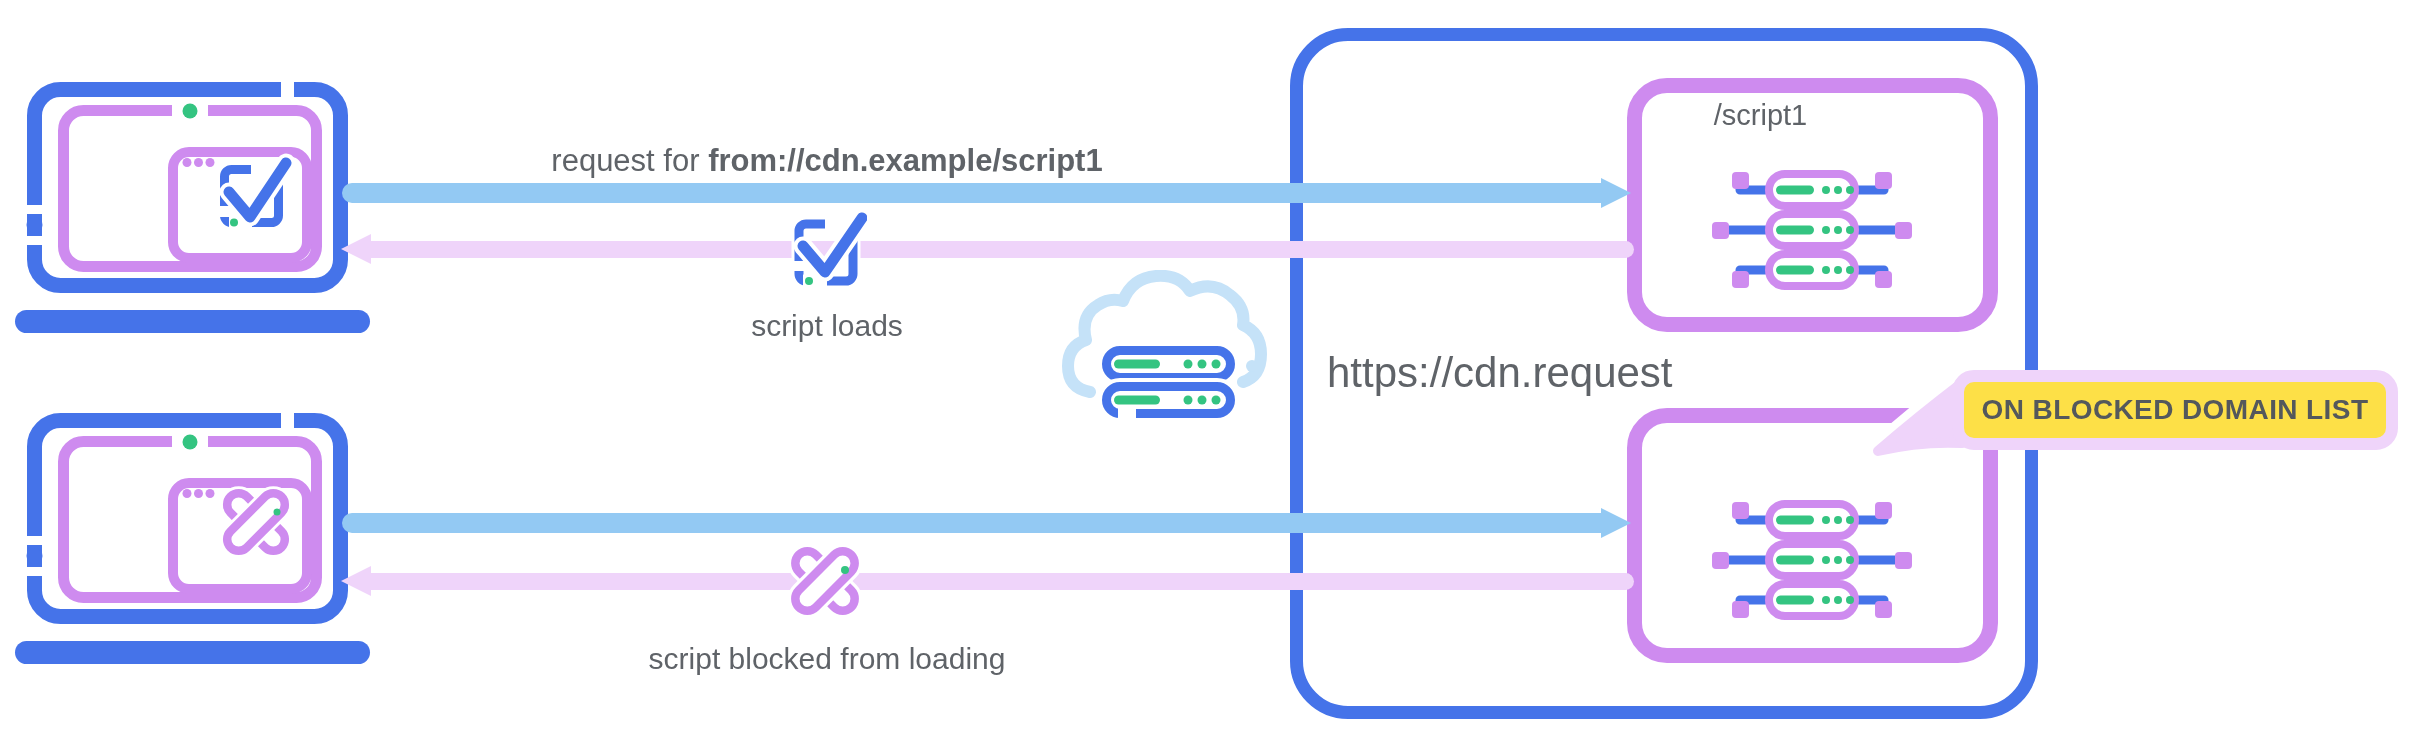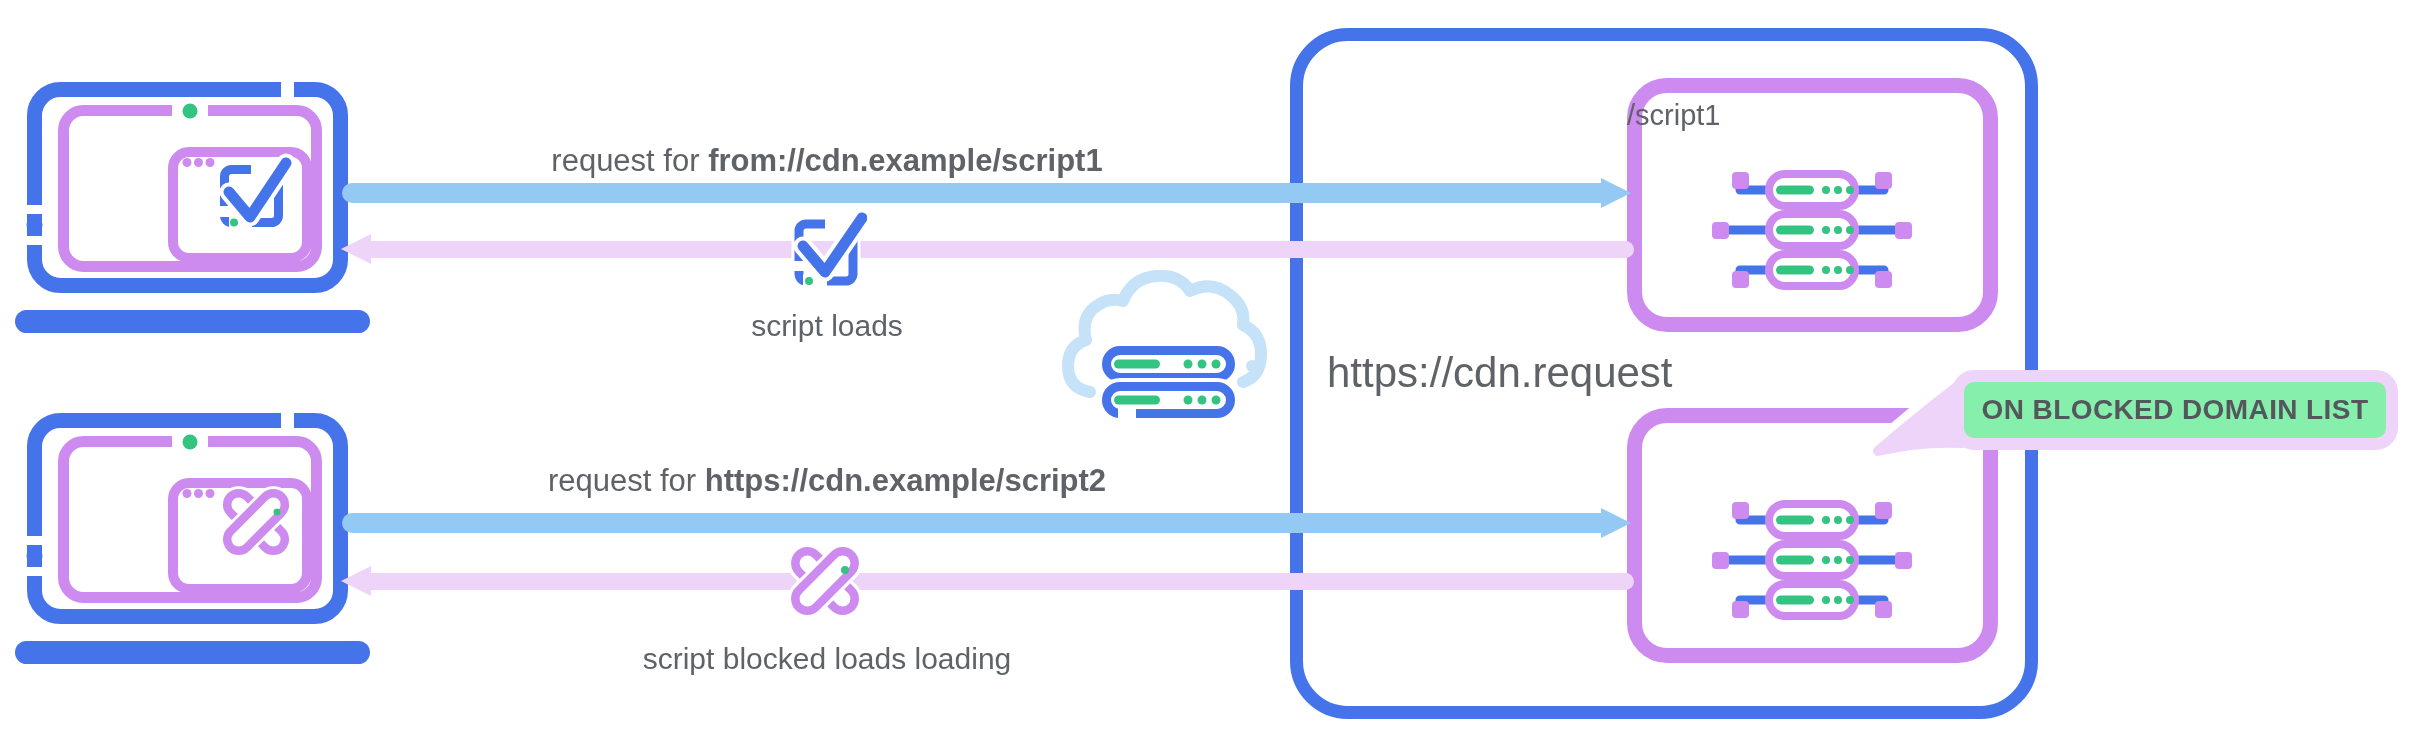--- a/index.html
+++ b/index.html
@@ -21,30 +21,30 @@
   .head-res{position:absolute;width:0;height:0;border-top:15px solid transparent;
             border-bottom:15px solid transparent;border-right:30px solid var(--lpink);}
 
   
   .reqtext{position:absolute;left:327px;width:1000px;text-align:center;font-size:31px;
            line-height:34px;color:var(--gray);}
   .reqtext b{font-weight:bold;}
   .statustext{position:absolute;left:327px;width:1000px;text-align:center;font-size:30px;
               line-height:33px;color:var(--gray);}
   .cdn-title{position:absolute;left:1327px;top:351px;font-size:42px;line-height:44px;color:var(--gray);}
-  .ep-label{position:absolute;left:1627px;width:371px;font-size:29px;
+  .ep-label{position:absolute;left:1575px;width:371px;text-align:center;font-size:29px;
             line-height:31px;color:var(--gray);}
 
   
   .bigbox{position:absolute;left:1290px;top:28px;width:748px;height:691px;box-sizing:border-box;
           border:13px solid var(--blue);border-radius:58px;background:transparent;}
   .epbox{position:absolute;left:1627px;width:371px;box-sizing:border-box;background:#fff;
          border:15px solid var(--purple);border-radius:40px;}
   .callout-body{position:absolute;left:1952px;top:370px;width:446px;height:80px;box-sizing:border-box;
-         border:12px solid var(--lpink);border-radius:22px;background:#86efac;display:flex;
+         border:12px solid var(--lpink);border-radius:22px;background:#fde047;display:flex;
          align-items:center;justify-content:center;font-size:28px;font-weight:bold;
          letter-spacing:.4px;color:var(--callout);}
 </style>
 </head>
 <body>
 
 <div id="canvas">
 
   <svg class="abs" style="left:10px;top:70px" width="370" height="265" viewBox="0 0 370 265">
     <g>
@@ -251,24 +251,21 @@
         </g>
       <circle class="fg" cx="20" cy="-11" r="4"></circle>
     </g>
   </svg>
 
   <div class="reqtext" style="top:144px">
     <span>request for </span><b>from://cdn.example/script1</b>
   </div>
   <div class="statustext" style="top:309px">script loads</div>
 
-  <div class="reqtext" style="top:464px">
-    <span>request for </span><b>https://cdn.example/script2</b>
-  </div>
-  <div class="statustext" style="top:642px">script blocked loads loading</div>
+  <div class="statustext" style="top:642px">script blocked from loading</div>
 
   <svg class="abs" style="left:1862px;top:375px" width="110" height="90" viewBox="0 0 110 90">
     <path class="sw fn rc" d="M100,8 Q58,40 16,76 Q58,66 100,68" stroke-width="26"></path>
     <path d="M100,8 Q58,40 16,76 Q58,66 100,68 Z" fill="var(--lpink)" stroke="var(--lpink)" stroke-width="10" stroke-linejoin="round" stroke-linecap="round"></path>
   </svg>
   <div class="callout-body">
     <span>ON BLOCKED DOMAIN LIST</span>
   </div>
 
 </div>

